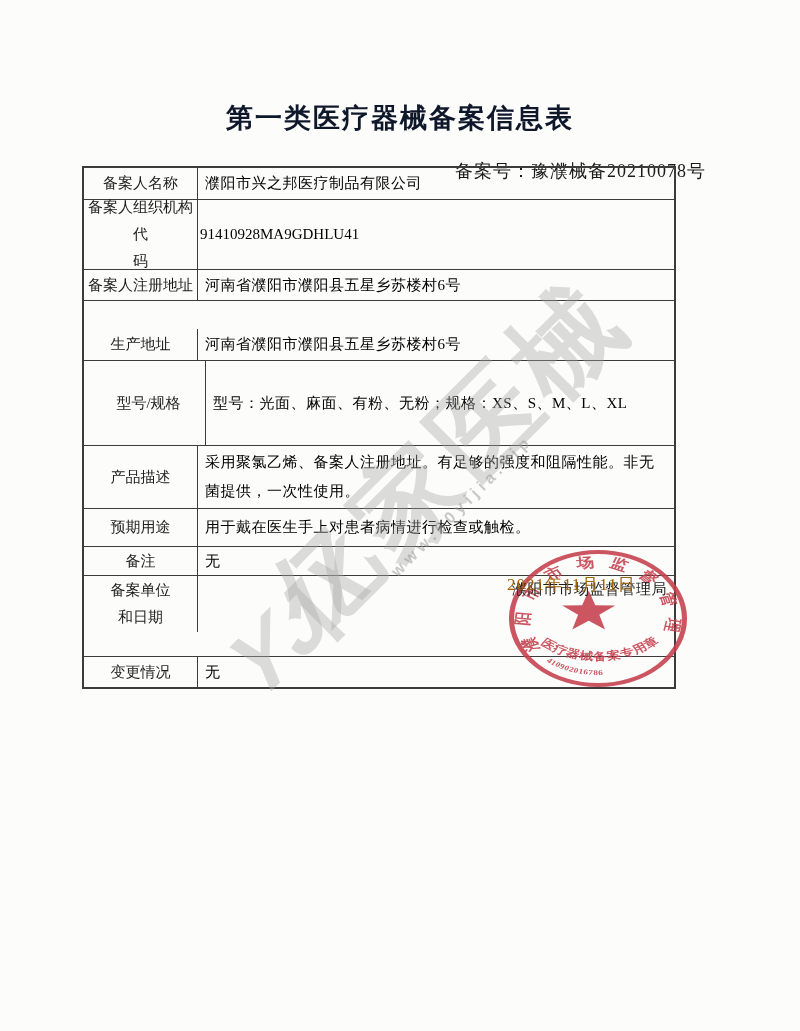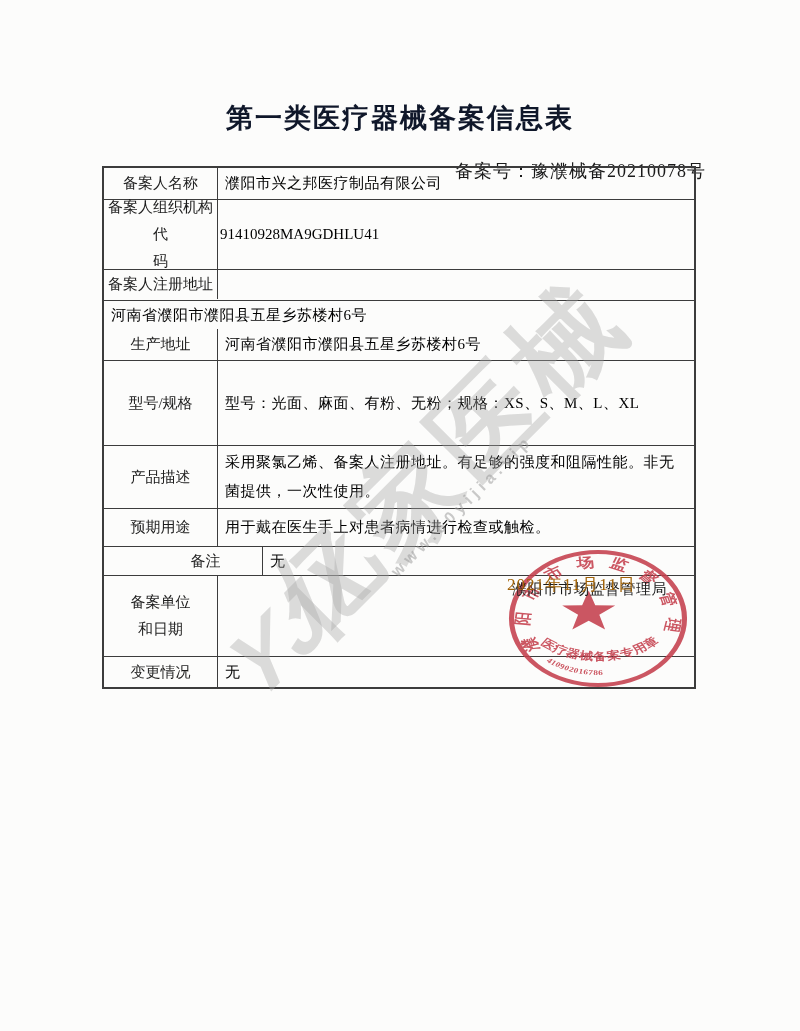--- a/index.html
+++ b/index.html
@@ -15,21 +15,21 @@
   .doc-title{
     position:absolute;top:100px;left:0;width:100%;
     margin:0;text-align:center;
     font-size:27px;font-weight:bold;letter-spacing:2px;color:#0f172a;
   }
   .filing-no{
     position:absolute;top:137px;right:94px;
     font-size:18px;letter-spacing:1px;color:#1a1a1a;font-weight:normal;margin-top:22px;
   }
   .doc-table{
-    position:absolute;left:102px;top:166px;width:594px;
+    position:absolute;left:82px;top:166px;width:594px;
     border:2px solid #3c3c3c;
     box-sizing:border-box;
     background:transparent;
     z-index:2;
   }
   .row{display:flex;border-bottom:1.5px solid #3c3c3c;box-sizing:border-box;}
   .row:last-child{border-bottom:none;}
   .cell{box-sizing:border-box;display:flex;align-items:center;}
   .cell.label{
     width:114px;border-right:1.5px solid #3c3c3c;
@@ -37,23 +37,23 @@
     font-size:15px;color:#1c1c1c;
     white-space:pre-line;line-height:27px;
     padding:1px 2px;
   }
   .cell.value{
     flex:1;
     font-size:15px;color:#000000;
     padding:2px 10px 2px 7px;
     line-height:29px;letter-spacing:0.5px;
   }
-  .r1{height:32px;} .r2{height:70px;} .r3{height:31px;flex-direction:column;} .r4{height:32px;margin-top:28px;}
-  .r5{height:31px;} .r6{height:85px;} .r7{height:63px;} .r8{height:38px;}
-  .r9{height:29px;padding-left:45px;} .r10{height:81px;} .r11{height:30px;}
+  .r1{height:32px;} .r2{height:70px;} .r3{height:31px;} .r4{height:32px;margin-top:28px;}
+  .r5{height:31px;} .r6{height:85px;padding-left:8px;} .r7{height:63px;} .r8{height:38px;}
+  .r9{height:29px;} .r10{height:81px;flex-direction:column;} .r11{height:30px;}
   .r2 .cell.value{letter-spacing:0;padding-left:2px;}
 
   
   .watermark{position:absolute;inset:0;pointer-events:none;z-index:3;}
   .wm-brand{
     position:absolute;left:150px;top:380px;width:600px;height:160px;
     display:flex;align-items:center;justify-content:center;
     transform:rotate(-45deg);
     font-family:"Liberation Sans","DejaVu Sans",sans-serif;
     font-weight:bold;font-size:104px;letter-spacing:8px;

